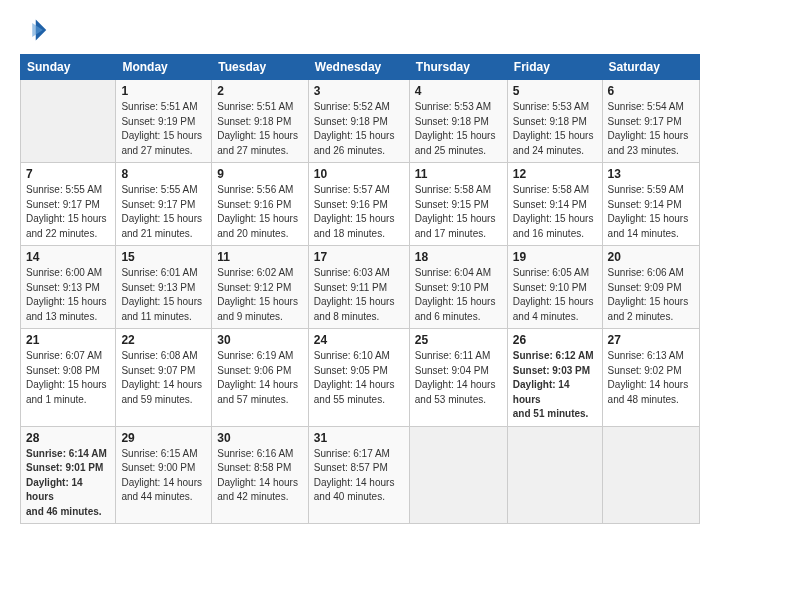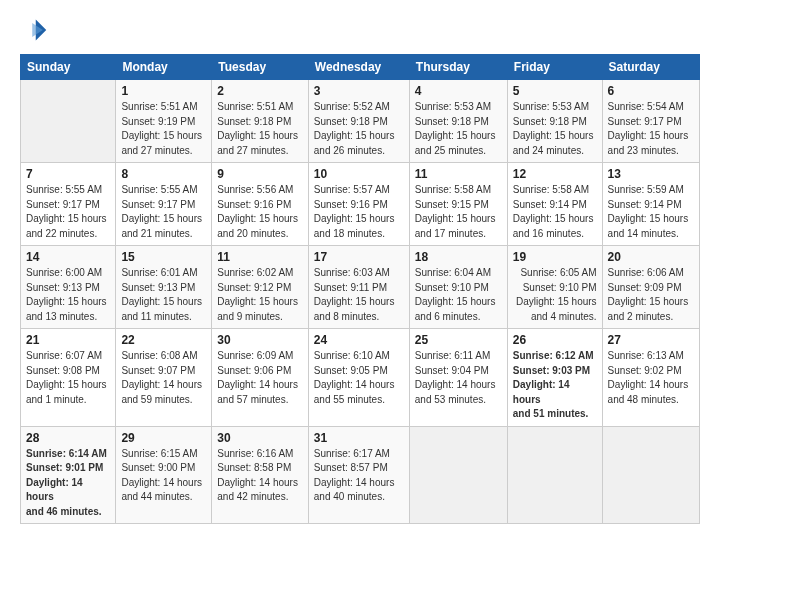--- a/index.html
+++ b/index.html
@@ -252,21 +252,21 @@
           </td>
           <td>
             <span class="day-number">18</span>
             <div class="day-info" style="white-space: pre-line;">Sunrise: 6:04 AM
 Sunset: 9:10 PM
 Daylight: 15 hours
 and 6 minutes.</div>
           </td>
           <td>
             <span class="day-number">19</span>
-            <div class="day-info" style="white-space: pre-line; text-align: right;">Sunrise: 6:05 AM
+            <div class="day-info" style="white-space: pre-line;">Sunrise: 6:05 AM
 Sunset: 9:10 PM
 Daylight: 15 hours
 and 4 minutes.</div>
           </td>
           <td>
             <span class="day-number">20</span>
             <div class="day-info" style="white-space: pre-line;">Sunrise: 6:06 AM
 Sunset: 9:09 PM
 Daylight: 15 hours
 and 2 minutes.</div>
@@ -282,21 +282,21 @@
           </td>
           <td>
             <span class="day-number">22</span>
             <div class="day-info" style="white-space: pre-line;">Sunrise: 6:08 AM
 Sunset: 9:07 PM
 Daylight: 14 hours
 and 59 minutes.</div>
           </td>
           <td>
             <span class="day-number">30</span>
-            <div class="day-info" style="white-space: pre-line;">Sunrise: 6:09 AM
+            <div class="day-info" style="white-space: pre-line;">Sunrise: 6:19 AM
 Sunset: 9:06 PM
 Daylight: 14 hours
 and 57 minutes.</div>
           </td>
           <td>
             <span class="day-number">24</span>
             <div class="day-info" style="white-space: pre-line;">Sunrise: 6:10 AM
 Sunset: 9:05 PM
 Daylight: 14 hours
 and 55 minutes.</div>

